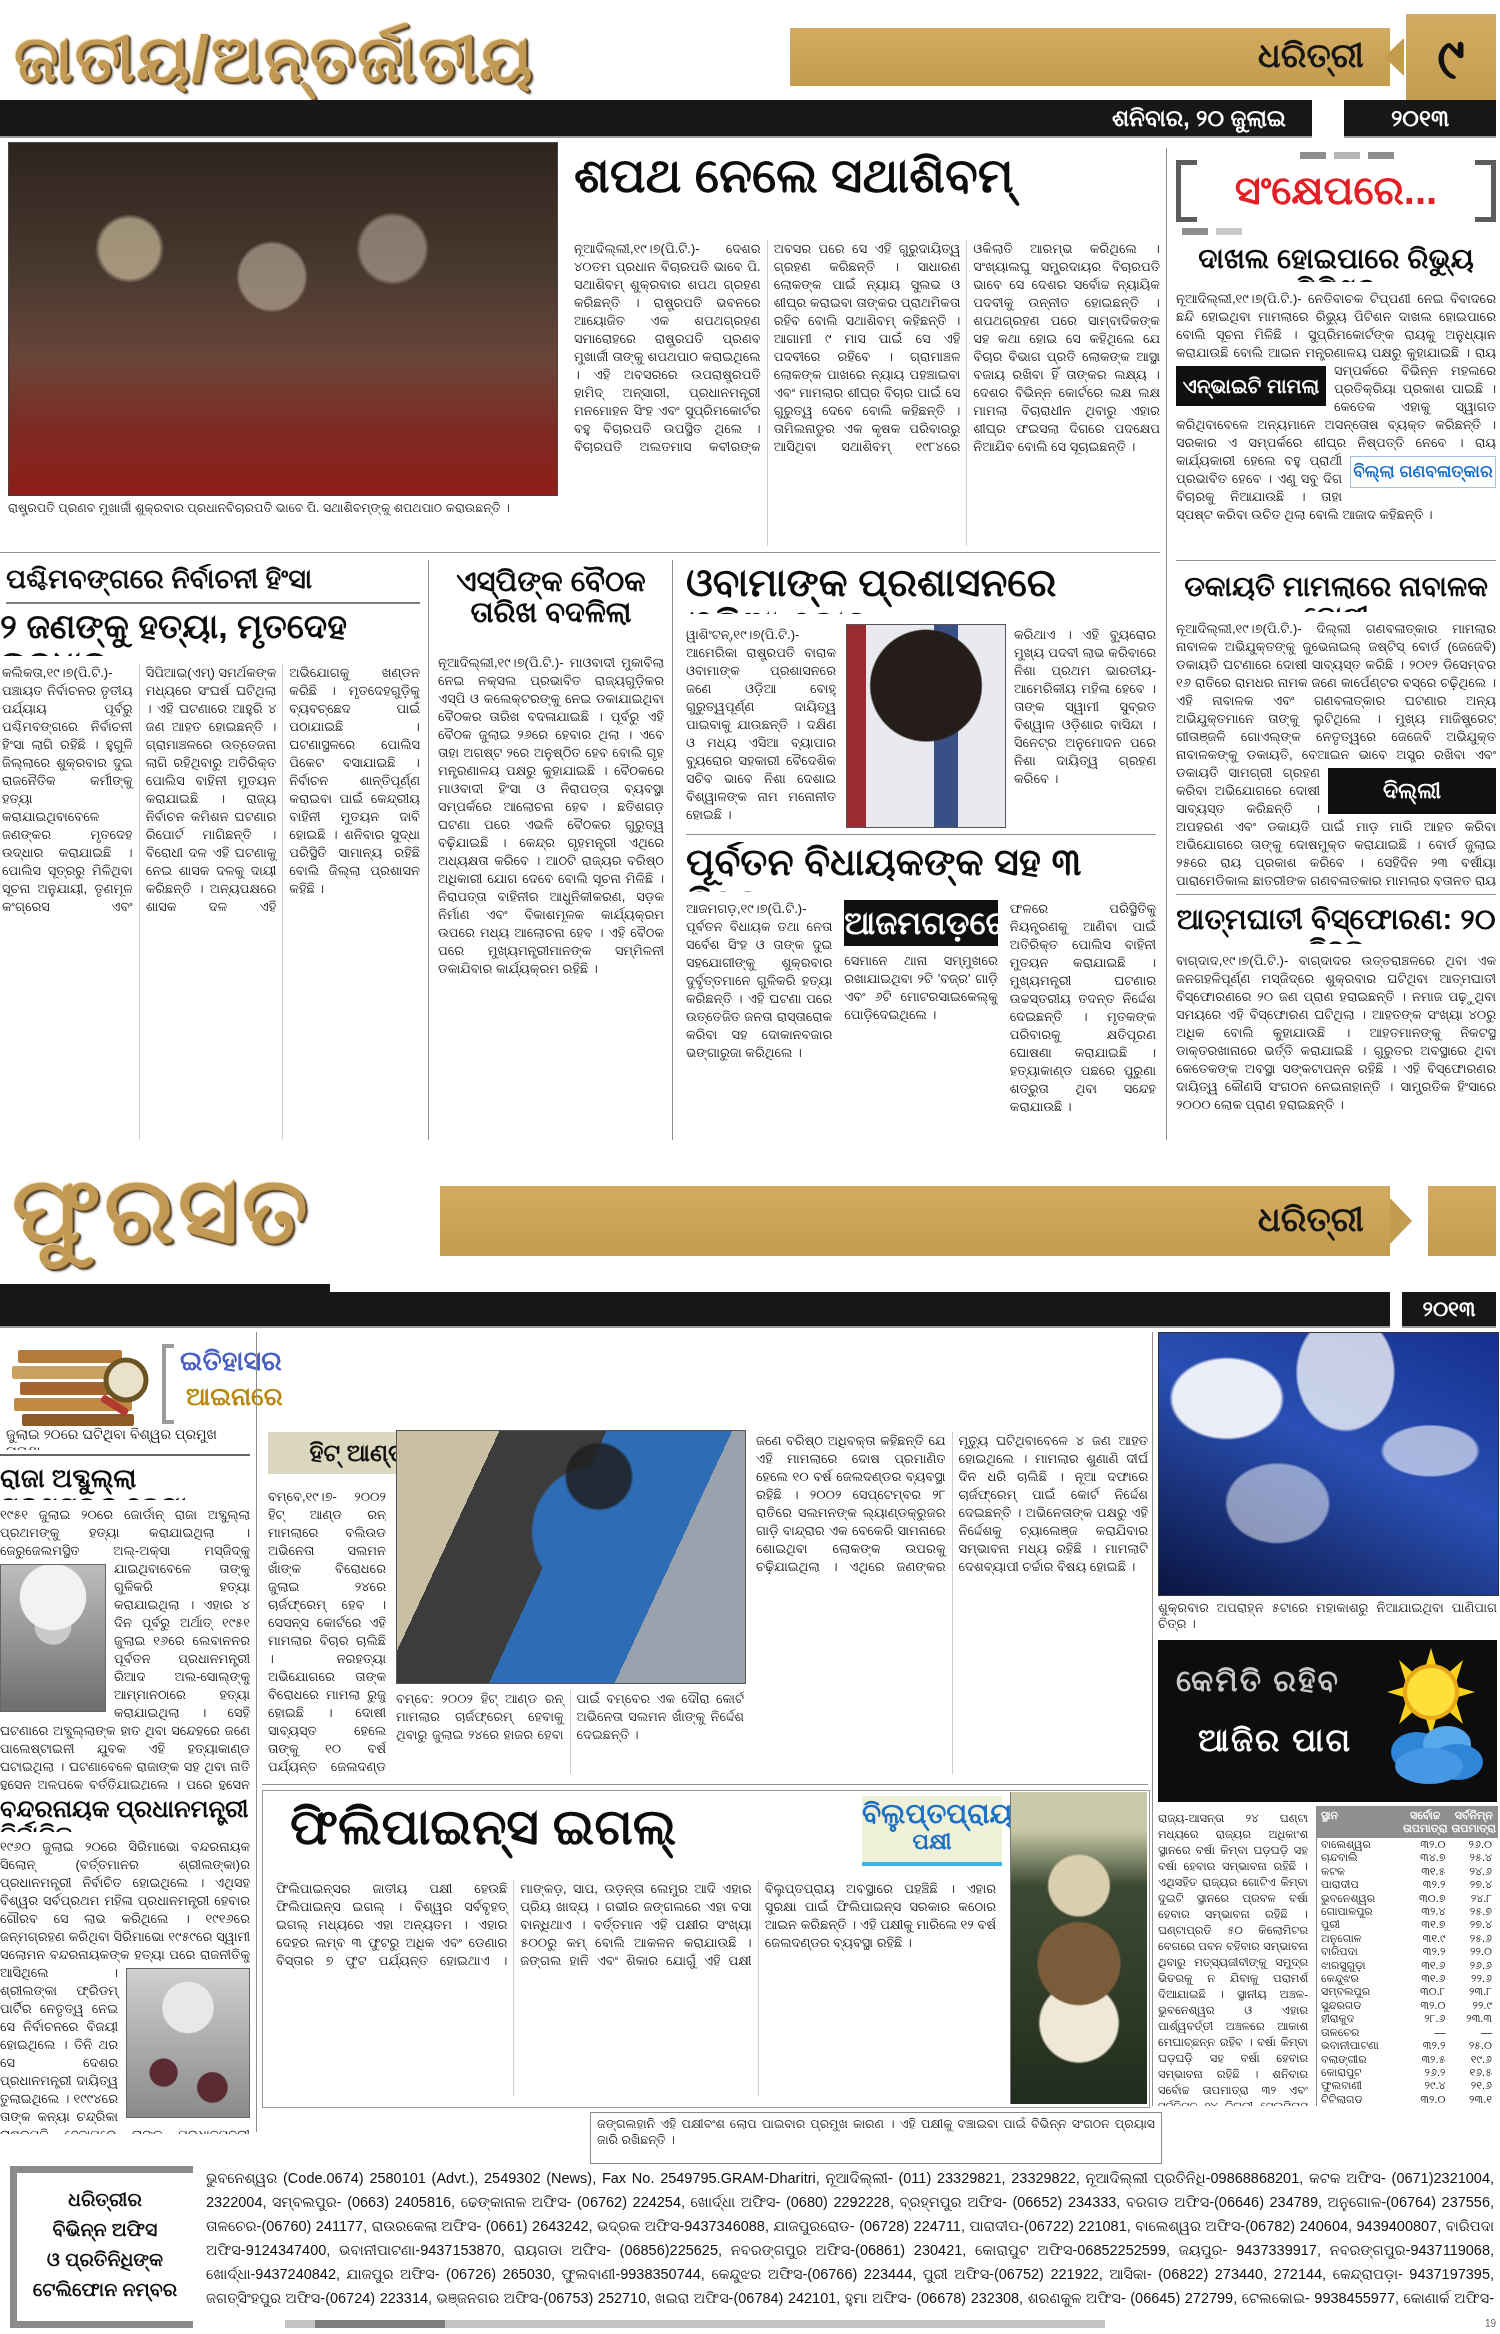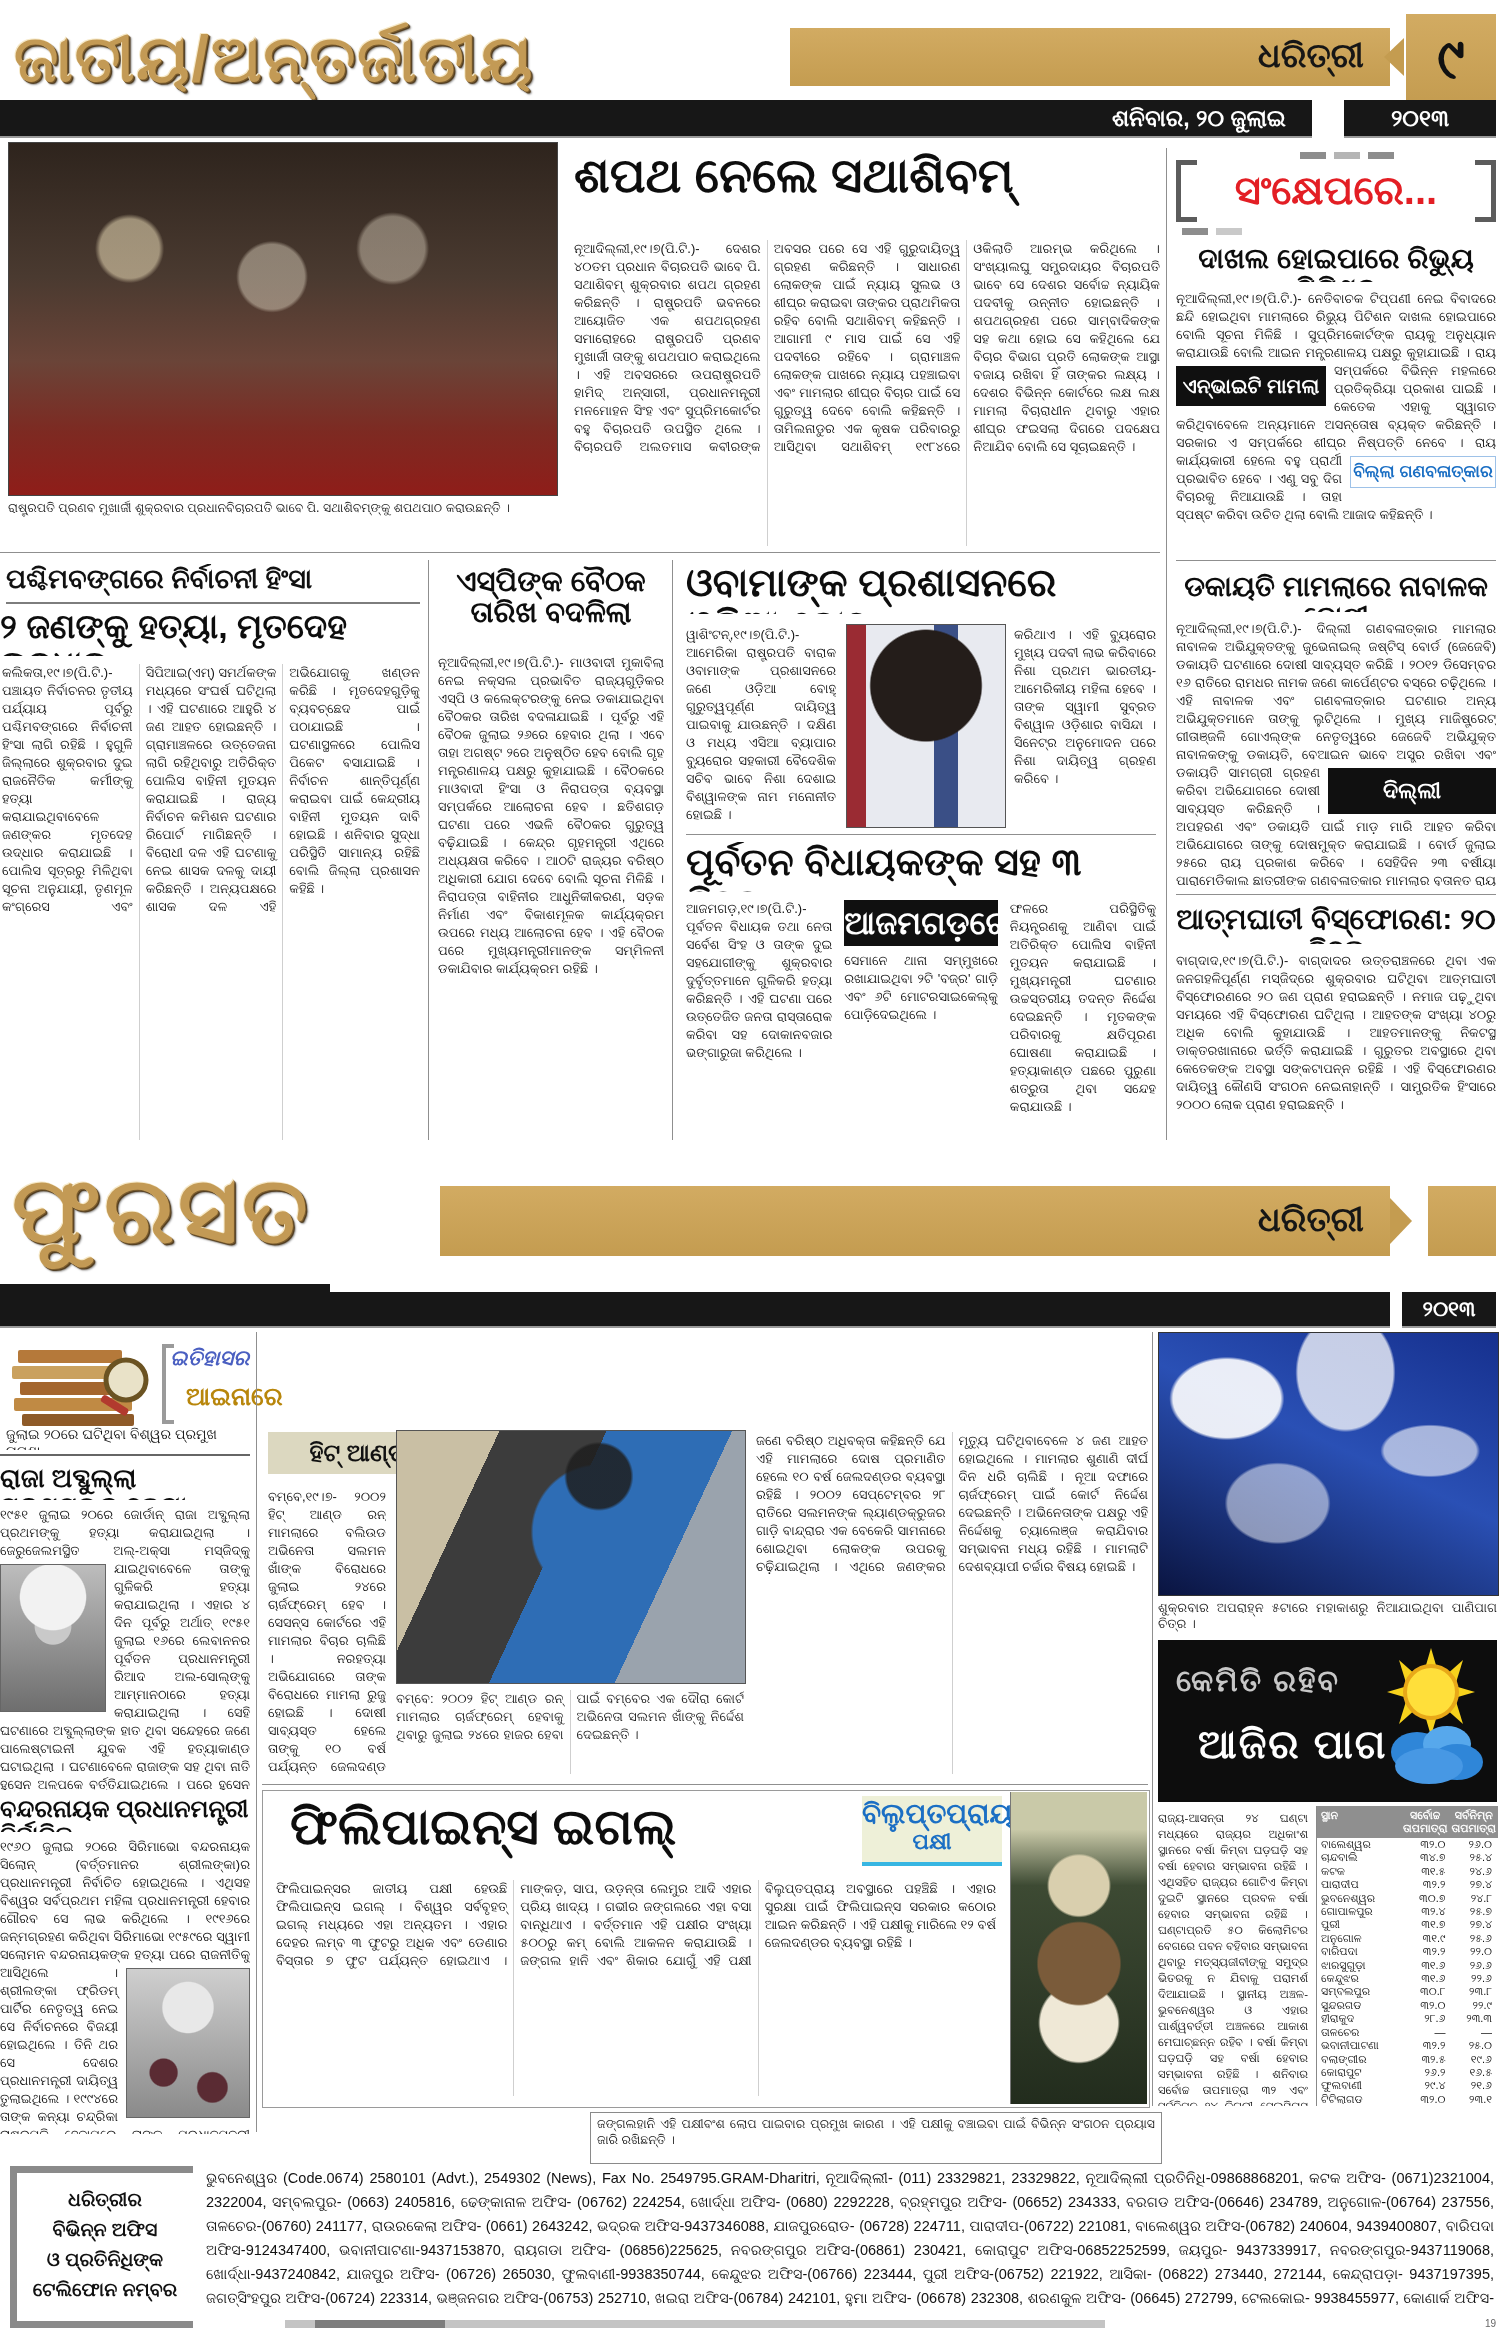--- a/index.html
+++ b/index.html
@@ -146,21 +146,21 @@
       <rect x="10" y="8" width="104" height="13" rx="2" fill="#b5793a"></rect>
       <rect x="4" y="24" width="116" height="13" rx="2" fill="#caa15e"></rect>
       <rect x="12" y="40" width="108" height="13" rx="2" fill="#a4662e"></rect>
       <rect x="6" y="56" width="118" height="13" rx="2" fill="#c08a44"></rect>
       <rect x="14" y="72" width="112" height="12" rx="2" fill="#8e5a28"></rect>
       <circle cx="118" cy="38" r="20" fill="#e9e2c8" stroke="#6b5322" stroke-width="5"></circle>
       <rect x="96" y="52" width="30" height="8" rx="3" transform="rotate(32 96 52)" fill="#b23a2e"></rect>
     </svg>
   </div>
   <div class="abs" style="left:162px;top:1344px;width:8px;height:72px;border:4px solid #9a9a9a;border-right:none;"></div>
-  <div class="abs b" style="left:170px;top:1346px;font-size:21px;color:#4a5fc1;font-style:italic;">ଇତିହାସର</div>
+  <div class="abs b" style="left:180px;top:1346px;font-size:27px;color:#4a5fc1;">ଇତିହାସର</div>
   <div class="abs b" style="left:186px;top:1382px;font-size:25px;color:#b8860b;">ଆଇନାରେ</div>
   <div class="abs clip" style="left:6px;top:1426px;width:244px;height:24px;font-size:14px;">ଜୁଲାଇ ୨୦ରେ ଘଟିଥିବା ବିଶ୍ୱର ପ୍ରମୁଖ ଘଟଣା</div>
   <div class="abs rule-h" style="left:0;top:1454px;width:250px;border-top:2px solid #666;"></div>
 
   <div class="abs headline clip" style="left:0;top:1464px;width:250px;height:36px;font-size:26px;">ରାଜା ଅବ୍ଦୁଲ୍ଲା ପ୍ରଥମଙ୍କୁ ହତ୍ୟା</div>
   <div class="abs body-txt j clip" style="left:0;top:1506px;width:250px;height:284px;">
     <span>୧୯୫୧ ଜୁଲାଇ ୨୦ରେ ଜୋର୍ଡାନ୍ ରାଜା ଅବ୍ଦୁଲ୍ଲା ପ୍ରଥମଙ୍କୁ ହତ୍ୟା କରାଯାଇଥିଲା । ଜେରୁଜେଲମସ୍ଥିତ ଅଲ୍-ଅକ୍ସା</span>
     <span class="photo" style="float:left;width:104px;height:146px;margin:4px 8px 2px 0;border:1px solid #666;
         background:
           radial-gradient(circle at 50% 22%, #f2f2f2 0 26%, transparent 27%),
@@ -217,21 +217,21 @@
       background:
         radial-gradient(ellipse at 20% 25%, rgba(255,255,255,.9) 0 14%, transparent 15%),
         radial-gradient(ellipse at 55% 15%, rgba(255,255,255,.75) 0 18%, transparent 19%),
         radial-gradient(ellipse at 80% 45%, rgba(255,255,255,.6) 0 12%, transparent 13%),
         radial-gradient(ellipse at 35% 65%, rgba(255,255,255,.5) 0 16%, transparent 17%),
         linear-gradient(205deg,#16308e 0%,#2a50b5 45%,#0a1440 100%);"></div>
   <div class="abs caption j clip" style="left:1158px;top:1600px;width:339px;height:36px;font-size:13px;">ଶୁକ୍ରବାର ଅପରାହ୍ନ ୫ଟାରେ ମହାକାଶରୁ ନିଆଯାଇଥିବା ପାଣିପାଗ ଚିତ୍ର ।</div>
 
   <div class="abs" style="left:1158px;top:1640px;width:339px;height:162px;background:#0d0d0d;">
     <div class="b" style="position:absolute;left:18px;top:24px;font-size:30px;color:#c7c7c7;letter-spacing:2px;">କେମିତି ରହିବ</div>
-    <div class="b" style="position:absolute;left:40px;top:82px;font-size:40px;color:#ffffff;letter-spacing:2px;">ଆଜିର ପାଗ</div>
+    <div class="b" style="position:absolute;left:40px;top:82px;font-size:32px;color:#ffffff;letter-spacing:2px;">ଆଜିର ପାଗ</div>
     <div style="position:absolute;right:6px;top:6px;">
       <svg width="120" height="150" viewBox="0 0 120 150">
         <g fill="#f7d21c">
           <polygon points="60,2 67,26 53,26"></polygon>
             <polygon points="60,90 67,66 53,66"></polygon>
           <polygon points="16,46 40,39 40,53"></polygon>
             <polygon points="104,46 80,39 80,53"></polygon>
           <polygon points="28,14 46,30 36,40"></polygon>
             <polygon points="92,14 74,30 84,40"></polygon>
           <polygon points="28,78 46,62 36,52"></polygon>

